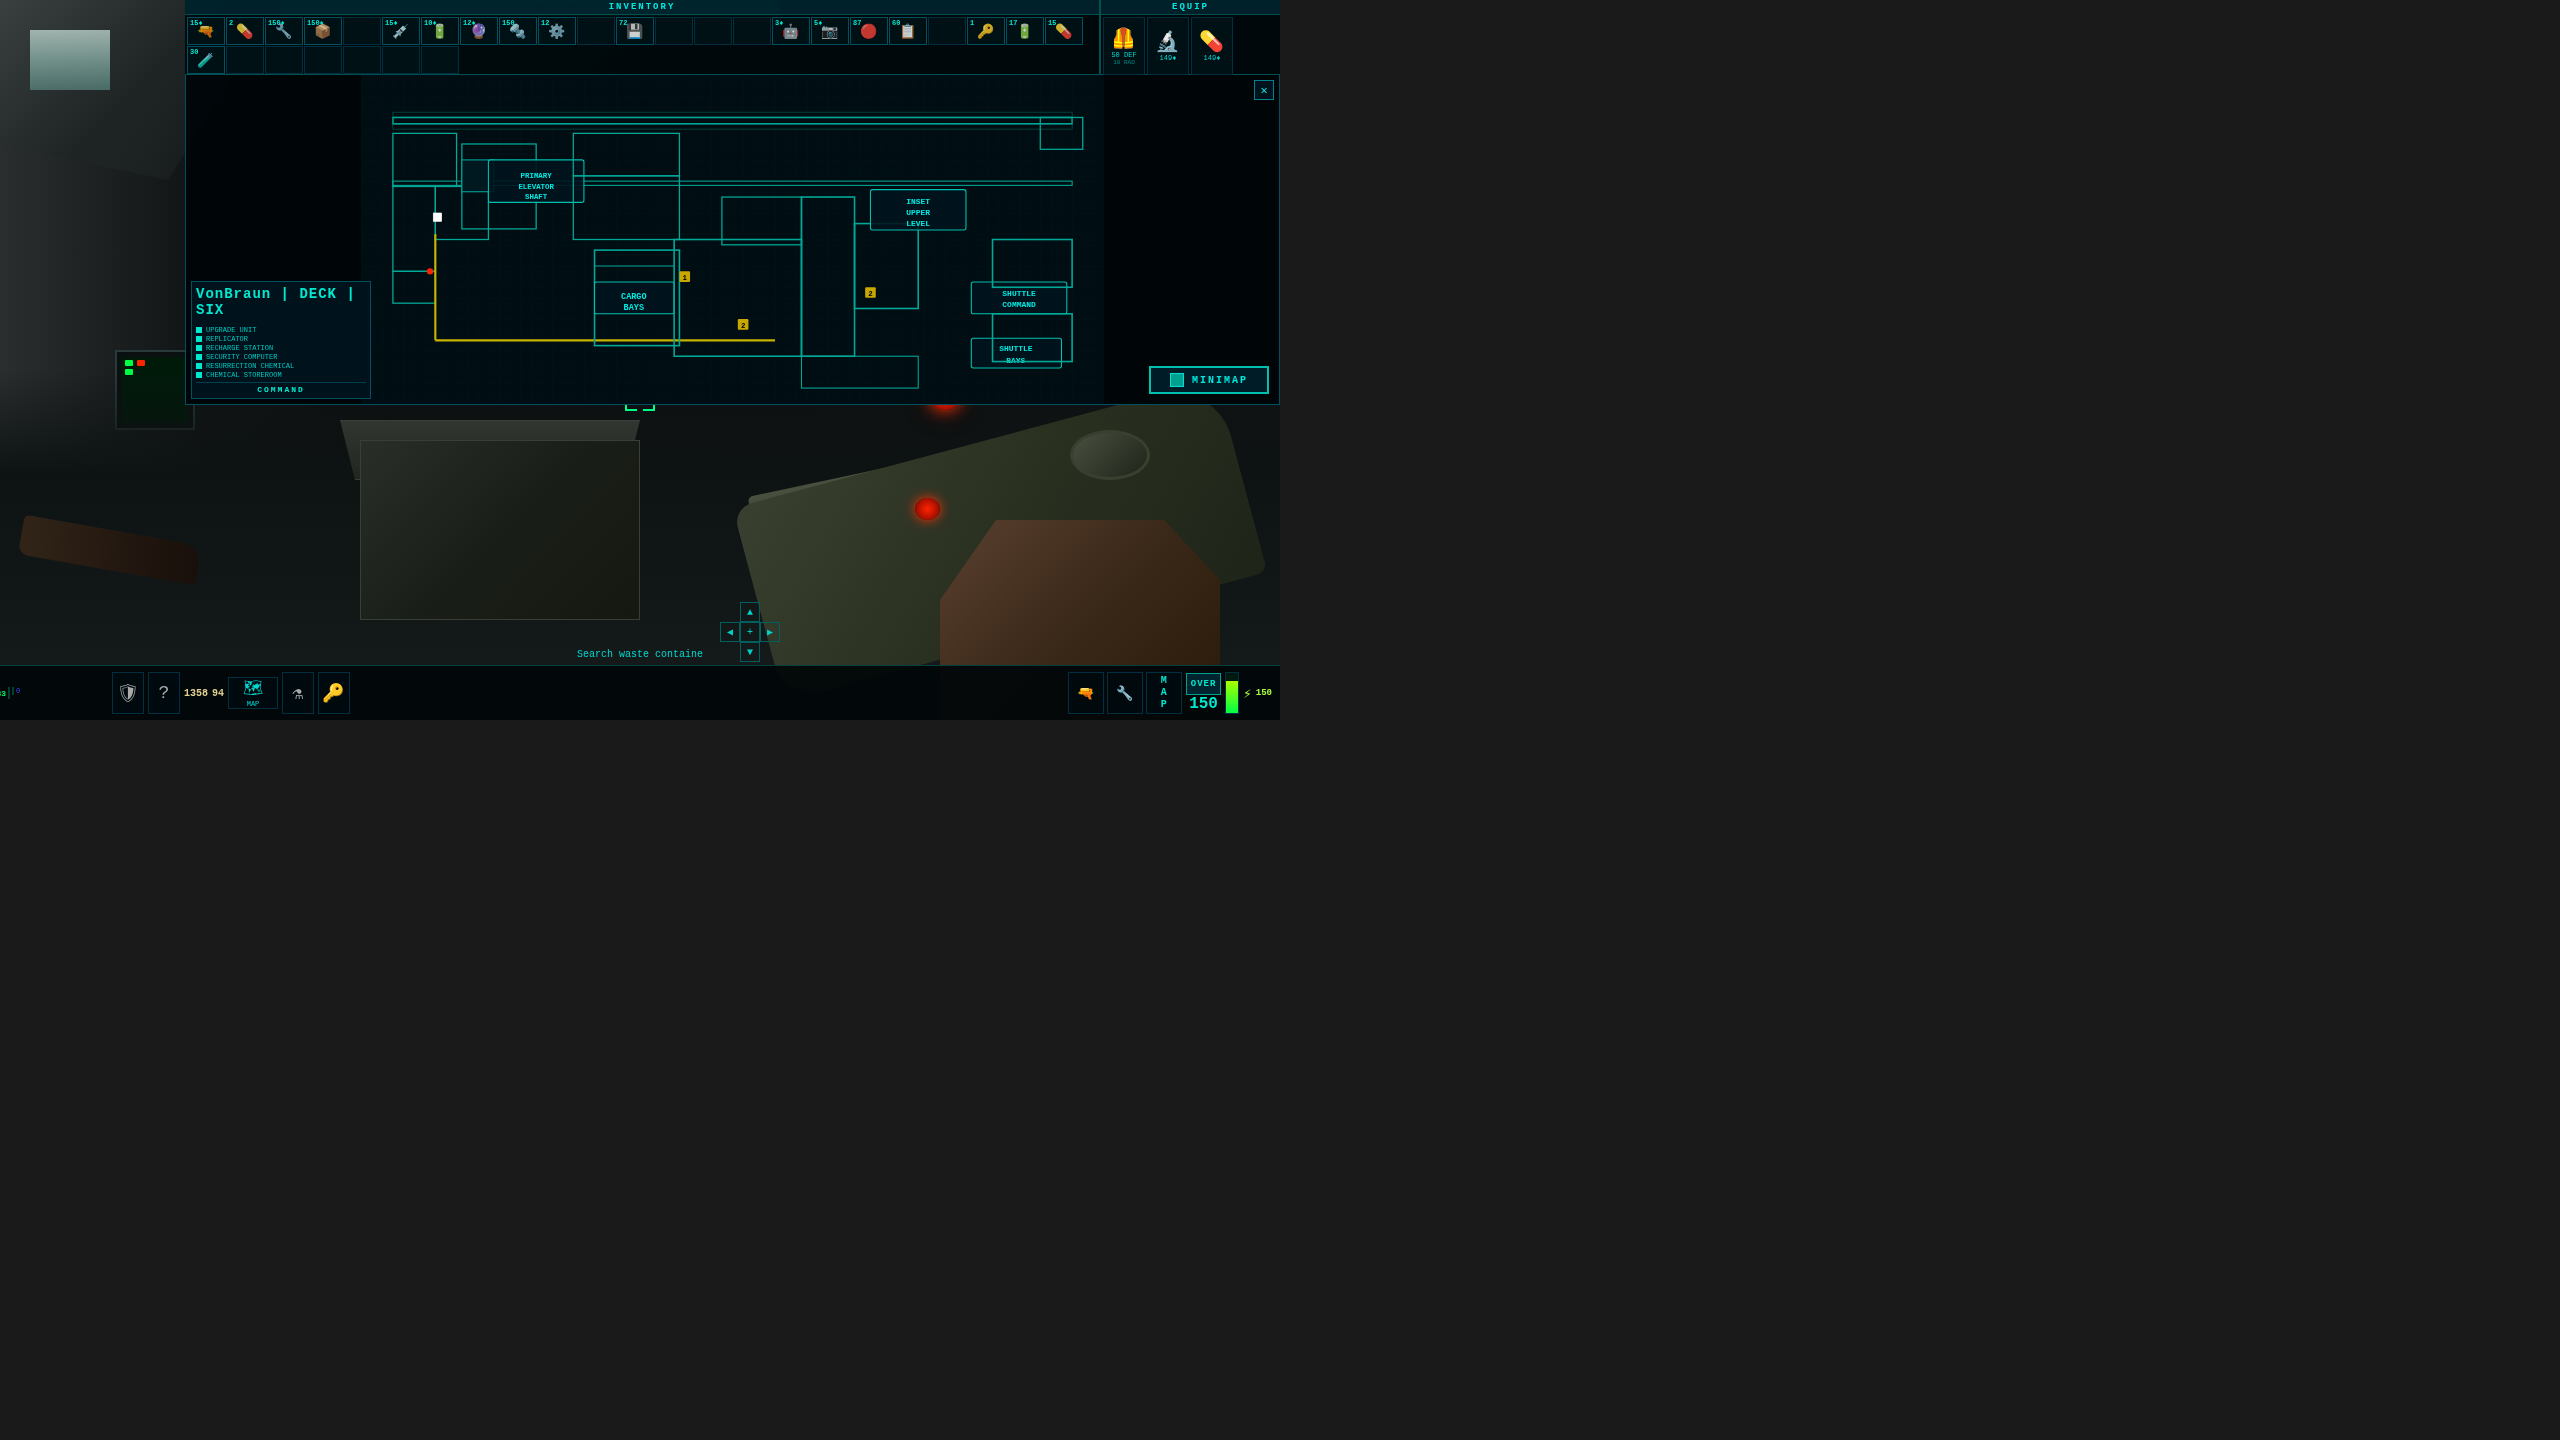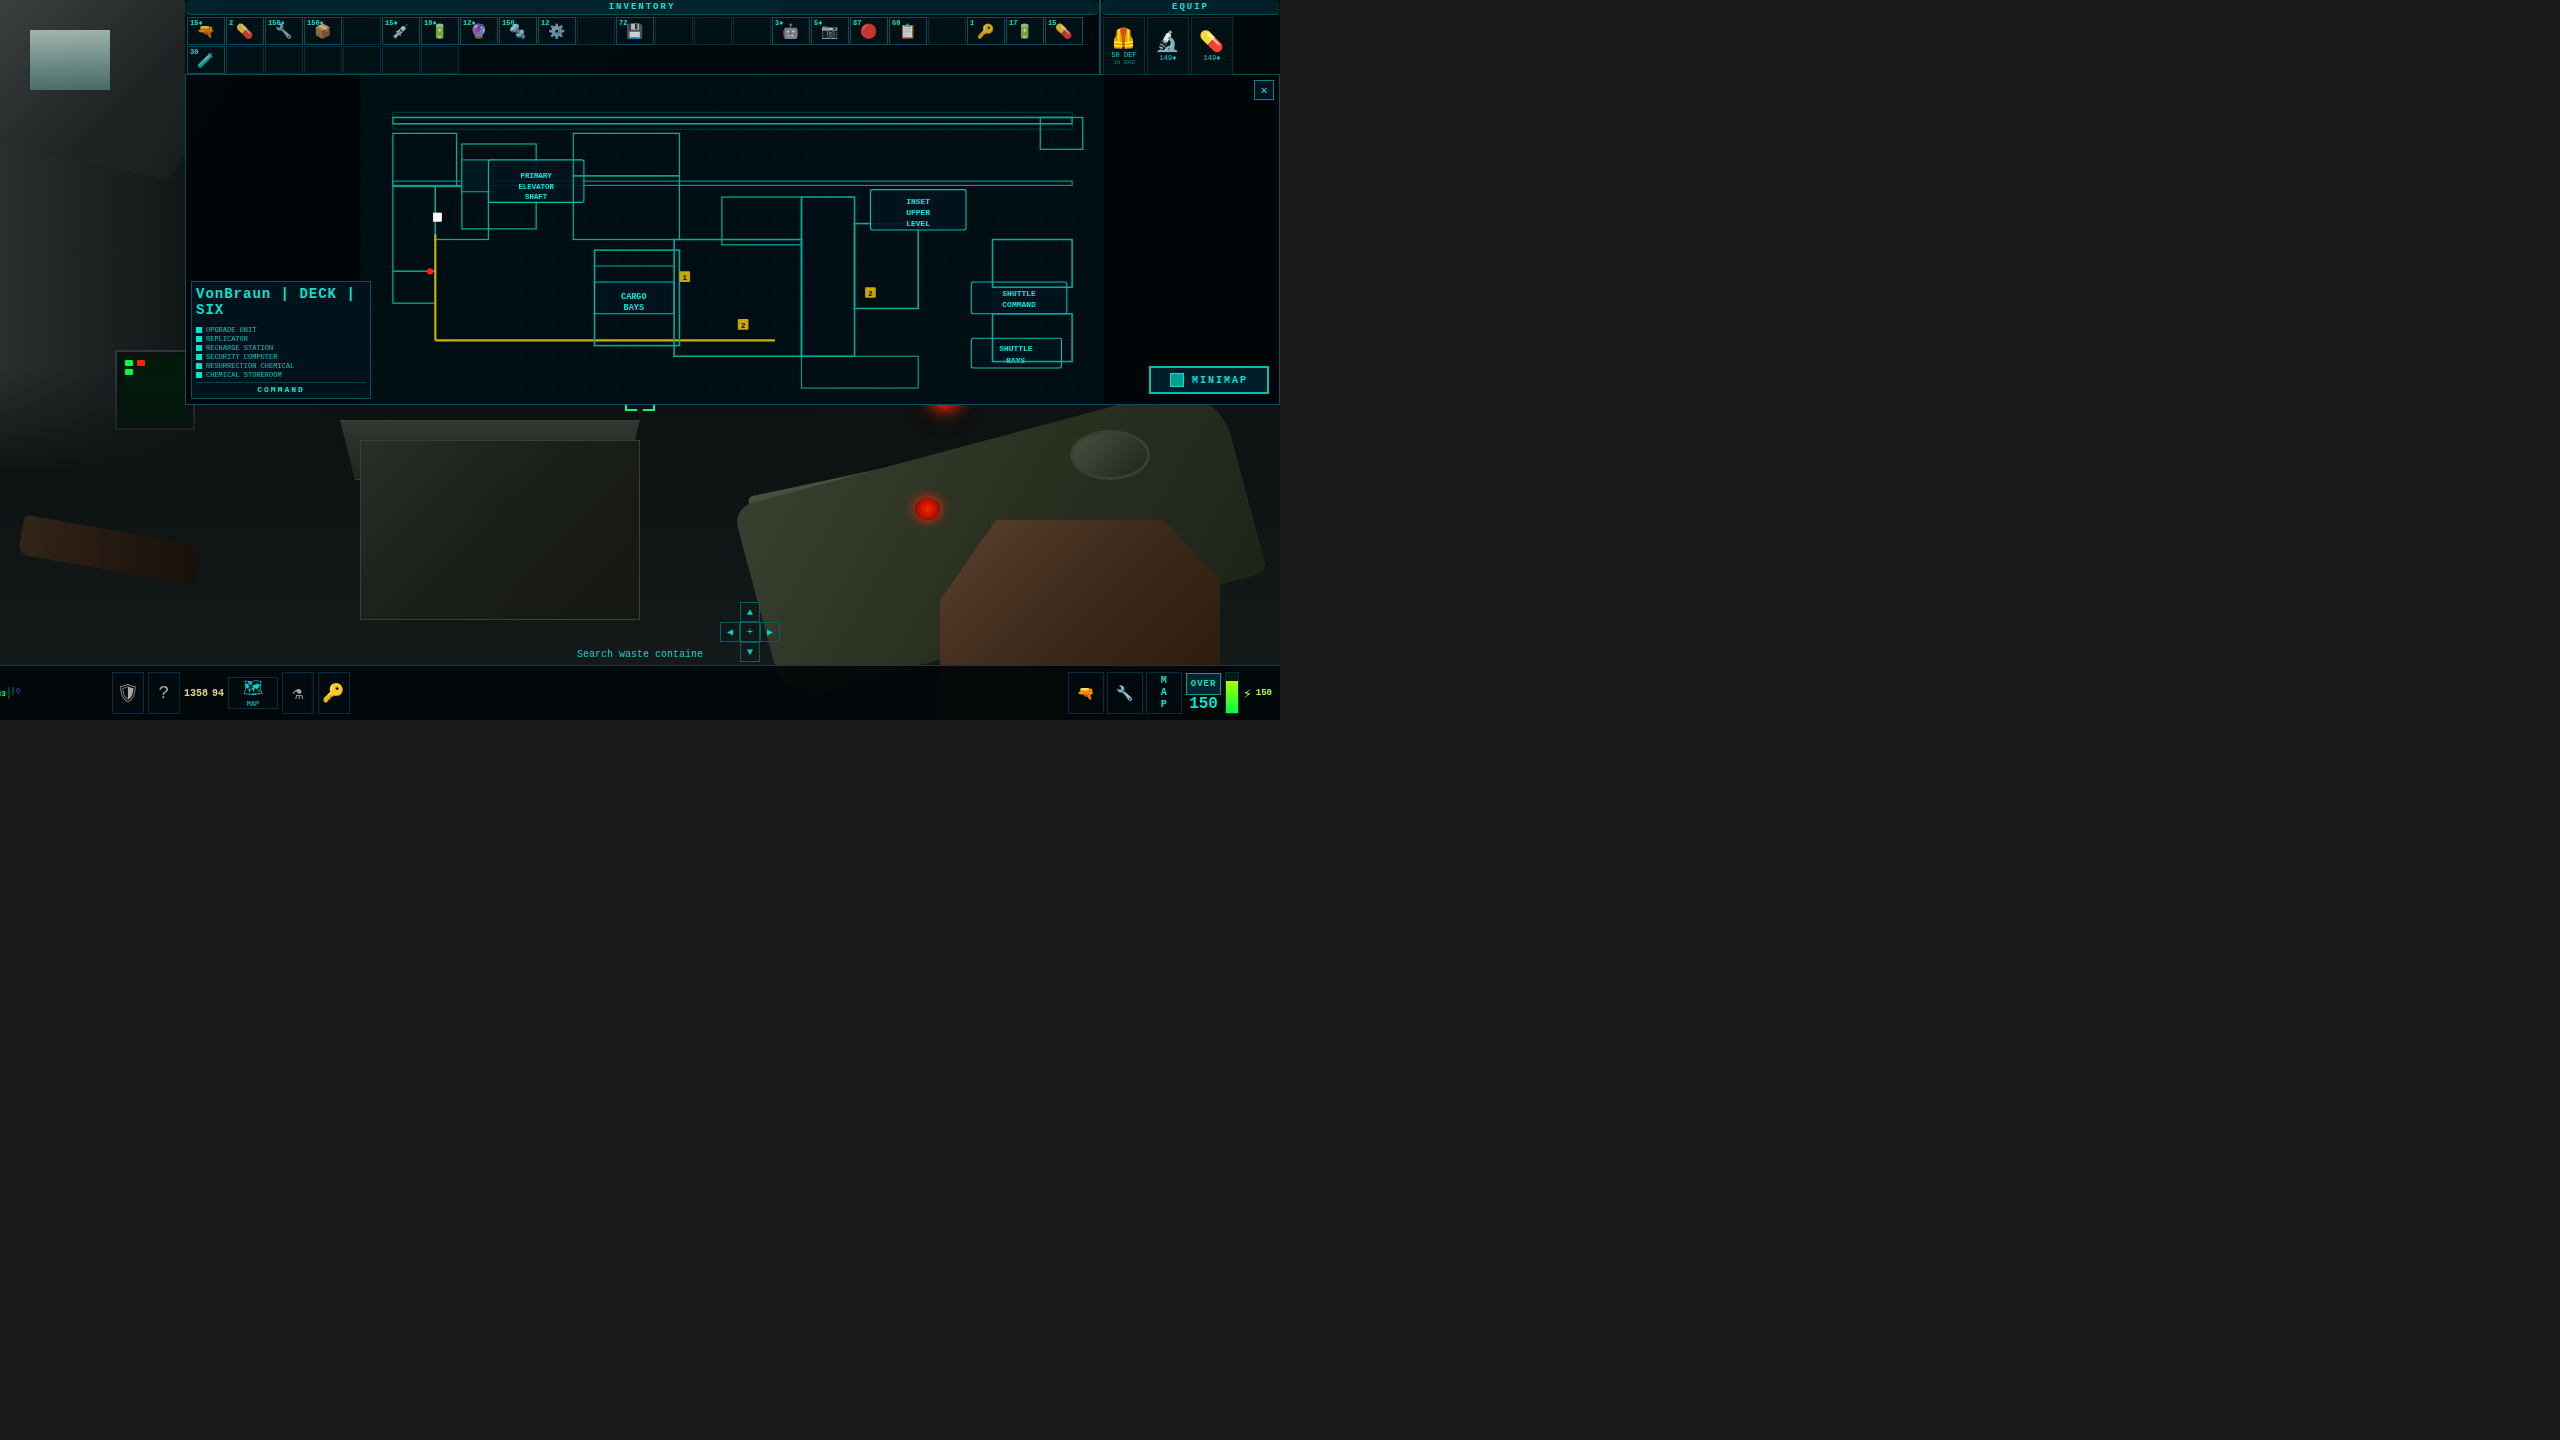--- a/index.html
+++ b/index.html
@@ -216,21 +216,20 @@
     }
     .section-header {
       background: rgba(0,40,50,0.8);
       color: #00e8e0;
       text-align: center;
       font-size: 9px;
       font-weight: bold;
       letter-spacing: 2px;
       padding: 2px 0;
       border-bottom: 1px solid #005050;
-      border-radius: 6px;
     }
     .items-grid {
       display: flex;
       flex: 1;
       align-items: center;
       flex-wrap: wrap;
       padding: 2px;
       gap: 1px;
     }
     .item-slot {

